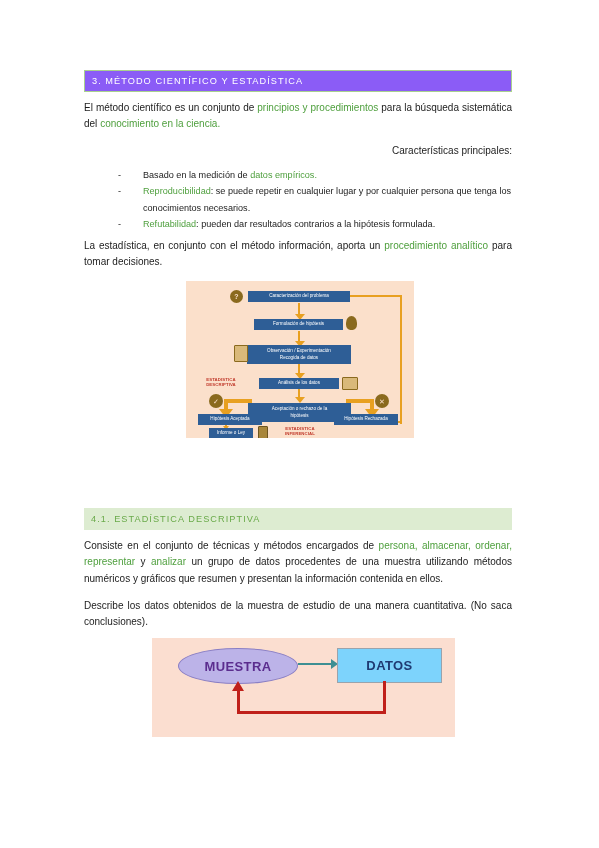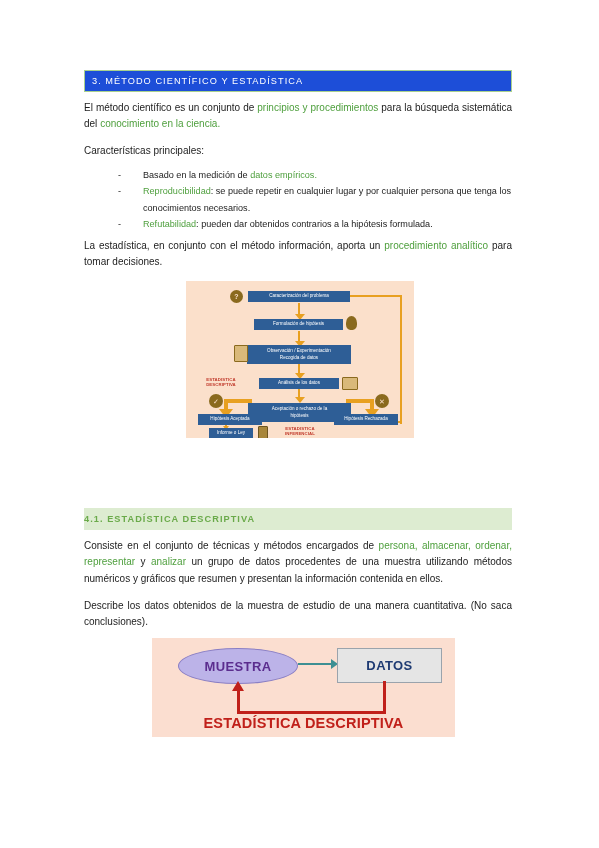--- a/index.html
+++ b/index.html
@@ -7,37 +7,37 @@
     width:599px;height:848px;background:#ffffff;
     font-family:"Liberation Sans","DejaVu Sans",sans-serif;
     color:#1a1a1a;
     -webkit-font-smoothing:antialiased;
   }
   .page{position:relative;width:599px;height:848px;overflow:hidden;}
 
   
   .h1bar{
     position:absolute;left:84px;width:428px;height:22px;
-    background:#1d4ed8;border:1px solid #a9d18e;
+    background:#8b5cf6;border:1px solid #a9d18e;
     box-sizing:border-box;
     display:flex;align-items:center;
   }
   .h1bar span{
     color:#ffffff;font-size:9.2px;letter-spacing:1.05px;
     padding-left:7px;font-weight:400;white-space:nowrap;
   }
   .h2bar{
     position:absolute;left:84px;width:428px;height:22px;
     background:#ddecd1;
     box-sizing:border-box;
     display:flex;align-items:center;
   }
   .h2bar span{
     color:#6aaa4a;font-size:9.2px;letter-spacing:1.05px;
-    font-weight:700;white-space:nowrap;
+    padding-left:7px;font-weight:400;white-space:nowrap;
   }
 
   
   .para{
     position:absolute;left:84px;width:428px;
     font-size:10px;line-height:16.4px;color:#1c1c1c;
     text-align:justify;
   }
   .para.nojust{text-align:left;}
   .g{color:#4e9f3d;}
@@ -83,21 +83,21 @@
     background:#fbded0;overflow:hidden;
   }
   .ellipse{
     position:absolute;left:26px;top:10px;width:118px;height:34px;
     background:#bcb3e8;border:1.3px solid #8a7fc4;border-radius:50%;
     display:flex;align-items:center;justify-content:center;
     color:#5b2d8e;font-size:13px;font-weight:bold;letter-spacing:.4px;
   }
   .databox{
     position:absolute;left:185px;top:10px;width:103px;height:33px;
-    background:#e5e5e5;border:1.3px solid #9aa3ac;
+    background:#7dd3fc;border:1.3px solid #9aa3ac;
     display:flex;align-items:center;justify-content:center;
     color:#1f3b73;font-size:13px;font-weight:bold;letter-spacing:.4px;
   }
   .tealline{position:absolute;left:146px;top:25px;width:36px;height:2px;background:#3d8f93;}
   .tealhead{
     position:absolute;left:179px;top:21px;width:0;height:0;
     border-top:5px solid transparent;border-bottom:5px solid transparent;
     border-left:7px solid #3d8f93;
   }
   .redpath1{position:absolute;left:231px;top:43px;width:3px;height:33px;background:#c0201a;}
@@ -119,36 +119,36 @@
 <div class="page">
 
   <div class="h1bar" style="top:70px;">
     <span>3. MÉTODO CIENTÍFICO Y ESTADÍSTICA</span>
   </div>
 
   <div class="para" style="top:100px;">
     <span>El método científico es un conjunto de </span><span class="g">principios y procedimientos</span><span> para la búsqueda sistemática del </span><span class="g">conocimiento en la ciencia.</span>
   </div>
 
-  <div class="para nojust" style="top:143px;">
+  <div class="para nojust" style="top:143px;text-align:right;">
     <span>Características principales:</span>
   </div>
 
   <div class="list" style="top:167px;">
     <div class="li">
       <span class="dash">-</span>
       <span>Basado en la medición de </span><span class="g">datos empíricos.</span>
     </div>
     <div class="li">
       <span class="dash">-</span>
       <span class="g">Reproducibilidad</span><span>: se puede repetir en cualquier lugar y por cualquier persona que tenga los conocimientos necesarios.</span>
     </div>
     <div class="li">
       <span class="dash">-</span>
-      <span class="g">Refutabilidad</span><span>: pueden dar obtenidos contrarios a la hipótesis formulada.</span>
+      <span class="g">Refutabilidad</span><span>: pueden dar resultados contrarios a la hipótesis formulada.</span>
     </div>
   </div>
 
   <div class="para" style="top:238px;">
     <span>La estadística, en conjunto con el método información, aporta un </span><span class="g">procedimiento analítico</span><span> para tomar decisiones.</span>
   </div>
 
   <div class="fig1">
 
     <div class="farrow" style="left:112px;top:22px;width:2.4px;height:12px;"></div>
@@ -258,16 +258,15 @@
     </div>
     <div class="tealline"></div>
     <div class="tealhead"></div>
     <div class="databox">
       <span>DATOS</span>
     </div>
     <div class="redpath1"></div>
     <div class="redpath2"></div>
     <div class="redpath3"></div>
     <div class="redhead"></div>
-    <div class="f2label">ESTADÍSTICA DESCRIPTIVA</div>
   </div>
 
 </div>
 
 </body></html>

